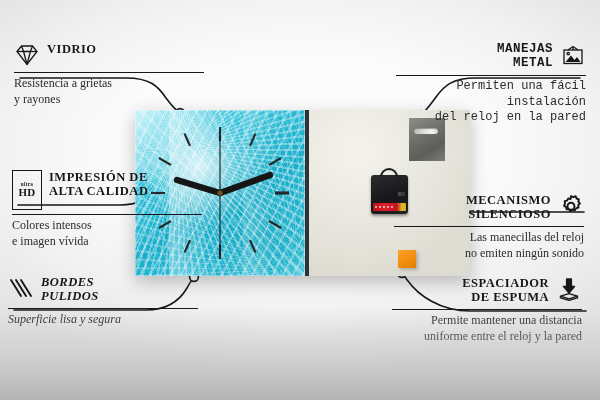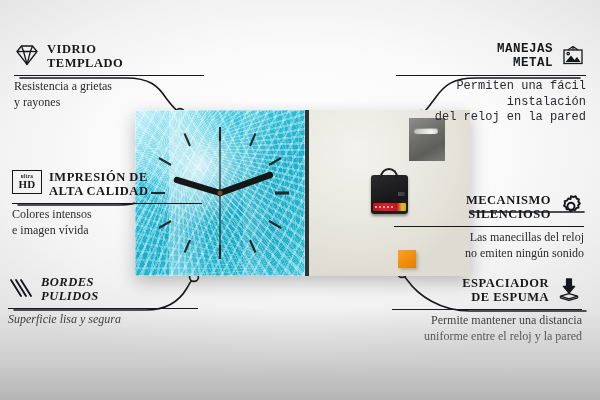--- a/index.html
+++ b/index.html
@@ -130,21 +130,21 @@
   .feat .desc{
     font-size:12px; color:#2a2b2e; line-height:1.32;
   }
   .feat.left .desc{ text-align:left; }
   .feat.right .desc{ text-align:right; }
 
   .ico{ width:26px; height:26px; flex:0 0 26px; }
   .ico svg{ display:block; width:26px; height:26px; }
 
   .hdicon{
-    flex:0 0 30px; width:30px; height:24px;
+    flex:0 0 30px; width:30px; height:40px;
     border:1.6px solid #16171a;
     display:flex; flex-direction:column; align-items:center; justify-content:center;
     line-height:1;
   }
   .hdicon .u{ font-size:5.2px; letter-spacing:.3px; font-weight:700; color:#16171a; }
   .hdicon .h{ font-size:11px; font-weight:700; letter-spacing:.2px; color:#16171a; }
 </style>
 </head>
 <body>
 
@@ -227,21 +227,20 @@
           <path d="M3 9.5 L7.5 4 H18.5 L23 9.5 L13 22.5 Z"></path>
           <path d="M3 9.5 H23"></path>
               <path d="M7.5 4 L9.6 9.5 L13 22.5"></path>
           <path d="M18.5 4 L16.4 9.5 L13 22.5"></path>
               <path d="M9.6 9.5 H16.4"></path>
         </g>
           </svg>
       </span>
       <div class="title">
         <div>VIDRIO</div>
-        <div>TEMPLADO</div>
       </div>
     </div>
     <div class="rule"></div>
     <div class="desc" style="white-space:pre-line">Resistencia a grietas
 y rayones</div>
   </div>
 
   <div class="feat left" style="left:12px; top:170px;">
     <div class="head">
       <span class="hdicon">

